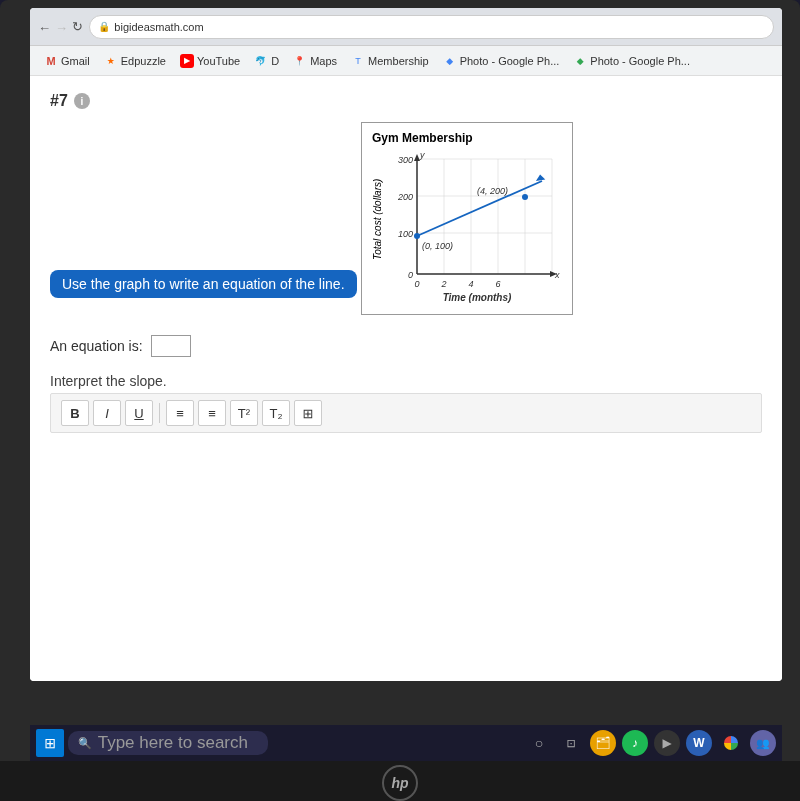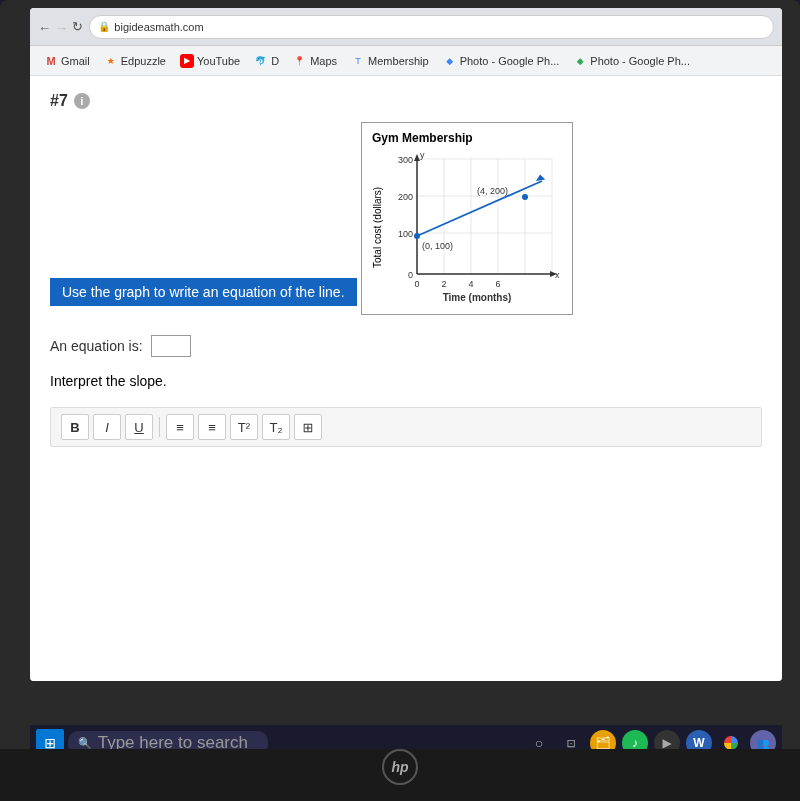--- a/index.html
+++ b/index.html
@@ -127,41 +127,43 @@
     }
 
     .question-banner {
       background: #1565c0;
       color: #fff;
       padding: 6px 12px;
       font-size: 14px;
       font-weight: 500;
       margin-bottom: 16px;
       display: inline-block;
+      border-radius: 8px;
     }
 
     
     .graph-container {
       border: 1px solid #999;
       display: inline-block;
       padding: 8px 10px 10px 10px;
       margin-bottom: 20px;
       background: #fff;
     }
 
     .graph-title {
       text-align: left;
       font-size: 12px;
       font-weight: bold;
       margin-bottom: 4px;
     }
 
     .graph-inner {
       display: flex;
-      align-items: center;
+      align-items: flex-start;
+      font-style: italic;
     }
 
     .y-label {
       writing-mode: vertical-rl;
       transform: rotate(180deg);
       font-size: 10px;
       text-align: center;
       margin-right: 4px;
       height: 140px;
     }
@@ -186,22 +188,22 @@
 
     .answer-box {
       width: 40px;
       height: 22px;
       border: 1px solid #999;
       background: #fff;
     }
 
     .interpret-label {
       font-size: 14px;
-      color: #000000;
-      margin-bottom: 18px;
+      color: #404040;
+      margin-bottom: 4px;
     }
 
     
     .editor-toolbar {
       display: flex;
       align-items: center;
       gap: 4px;
       background: #f5f5f5;
       border: 1px solid #ddd;
       padding: 6px 10px;
@@ -292,24 +294,24 @@
       font-size: 14px;
       color: #fff;
     }
 
     
     .bottom-bezel {
       position: absolute;
       bottom: 0;
       left: 0;
       right: 0;
-      height: 52px;
+      height: 40px;
       background: #1a1a1a;
       display: flex;
-      align-items: flex-start;
+      align-items: flex-end;
       justify-content: center;
     }
 
     .hp-logo {
       width: 36px;
       height: 36px;
       border-radius: 50%;
       background: #1a1a1a;
       border: 2px solid #555;
       display: flex;

